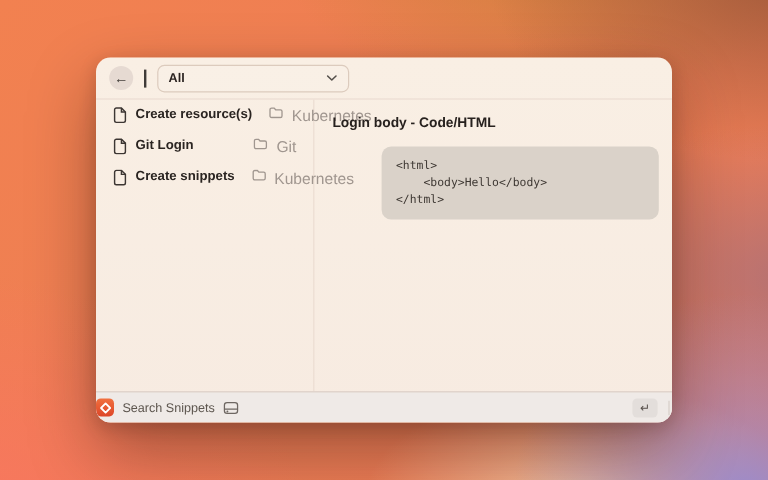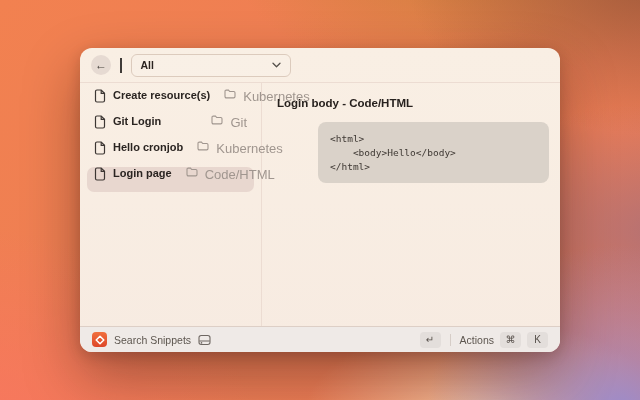--- a/index.html
+++ b/index.html
@@ -34,21 +34,21 @@
   .row{height:25px;border-radius:7px;display:flex;align-items:flex-start;gap:7px;padding:0 7px;margin-bottom:1px;}
   .row.selected{background:#e8d7cf;}
   .row-title{font-size:11px;font-weight:600;color:#2a2421;white-space:nowrap;}
   .spacer{flex:1;}
   .row-category{font-size:13px;color:#a0968f;white-space:nowrap;}
   .ficon{display:flex;align-items:center;}
   .detail{flex:1;padding:12px 11px 12px 15px;min-width:0;}
   .detail-title{font-size:11.5px;font-weight:700;color:#27211e;margin:2px 0 13px 0;}
   .code-block{background:#dad2c9;border-radius:8px;padding:10px 12px;font-family:"DejaVu Sans Mono",monospace;font-size:9.5px;line-height:1.45;color:#3e3833;white-space:pre;overflow:hidden;margin-left:41px;}
   
-  .footer{height:25px;flex:0 0 25px;background:#efeae7;border-top:1px solid #ddcfc6;display:flex;align-items:center;padding:0 12px;gap:7px;}
+  .footer{height:25px;flex:0 0 25px;background:#efeae7;border-top:1px solid #ddcfc6;display:flex;align-items:center;padding:0 0;gap:7px;}
   .app-icon{width:15px;height:15px;border-radius:4px;background:linear-gradient(180deg,#f1703e,#dd4628);display:flex;align-items:center;justify-content:center;flex:0 0 15px;}
   .footer-app{font-size:10.5px;color:#5d564f;font-weight:500;}
   .footer-action-primary{font-size:10.5px;font-weight:700;color:#332d28;}
   .footer-action{font-size:10.5px;color:#5d564f;}
   .key-badge{height:16px;min-width:13px;padding:0 4px;border-radius:4px;background:#e3dedb;color:#57504b;font-size:10px;display:flex;align-items:center;justify-content:center;}
   .footer-divider{width:1px;height:12px;background:#d6cdc7;margin:0 2px;}
   .action-group{display:flex;align-items:center;gap:6px;}
 </style>
 </head>
 <body>
@@ -108,46 +108,30 @@
           <span class="row-category">Git</span>
         </div>
 
         <div class="row">
           <span class="ficon">
             <svg width="12" height="14" viewBox="0 0 12 14">
                 <path d="M3 1h4.2L10.5 4.3v7.2a1.5 1.5 0 0 1-1.5 1.5H3a1.5 1.5 0 0 1-1.5-1.5v-9A1.5 1.5 0 0 1 3 1z" fill="none" stroke="#3c3633" stroke-width="1.2"></path>
                 <path d="M7.2 1v3.3h3.3" fill="none" stroke="#3c3633" stroke-width="1.2"></path>
               </svg>
           </span>
-          <span class="row-title">Hello cronjob</span>
+          <span class="row-title">Create snippets</span>
           <span class="spacer"></span>
           <span class="ficon">
             <svg width="12" height="10" viewBox="0 0 12 10">
                 <path d="M1 2.4A1.3 1.3 0 0 1 2.3 1.1h2.2l1.2 1.4h4a1.3 1.3 0 0 1 1.3 1.3v3.8a1.3 1.3 0 0 1-1.3 1.3H2.3A1.3 1.3 0 0 1 1 7.6z" fill="none" stroke="#a0968f" stroke-width="1.1"></path>
               </svg>
           </span>
           <span class="row-category">Kubernetes</span>
         </div>
 
-        <div class="row selected">
-          <span class="ficon">
-            <svg width="12" height="14" viewBox="0 0 12 14">
-                <path d="M3 1h4.2L10.5 4.3v7.2a1.5 1.5 0 0 1-1.5 1.5H3a1.5 1.5 0 0 1-1.5-1.5v-9A1.5 1.5 0 0 1 3 1z" fill="none" stroke="#3c3633" stroke-width="1.2"></path>
-                <path d="M7.2 1v3.3h3.3" fill="none" stroke="#3c3633" stroke-width="1.2"></path>
-              </svg>
-          </span>
-          <span class="row-title">Login page</span>
-          <span class="spacer"></span>
-          <span class="ficon">
-            <svg width="12" height="10" viewBox="0 0 12 10">
-                <path d="M1 2.4A1.3 1.3 0 0 1 2.3 1.1h2.2l1.2 1.4h4a1.3 1.3 0 0 1 1.3 1.3v3.8a1.3 1.3 0 0 1-1.3 1.3H2.3A1.3 1.3 0 0 1 1 7.6z" fill="none" stroke="#a0968f" stroke-width="1.1"></path>
-              </svg>
-          </span>
-          <span class="row-category">Code/HTML</span>
-        </div>
 
       </div>
 
       <div class="detail">
         <div class="detail-title">Login body - Code/HTML</div>
         <div class="code-block">&lt;html&gt;
     &lt;body&gt;Hello&lt;/body&gt;
 &lt;/html&gt;</div>
       </div>
     </div>
@@ -164,21 +148,16 @@
             <rect x="1" y="1.5" width="11" height="9" rx="2.2" fill="none" stroke="#6e6762" stroke-width="1.1"></rect>
             <line x1="1.3" y1="7" x2="11.7" y2="7" stroke="#6e6762" stroke-width="1.1"></line>
             <circle cx="3.5" cy="8.9" r="0.8" fill="#6e6762"></circle>
           </svg>
       </span>
       <span class="spacer"></span>
       <div class="action-group">
         <span class="key-badge">↵</span>
       </div>
       <div class="footer-divider"></div>
-      <div class="action-group">
-        <span class="footer-action">Actions</span>
-        <span class="key-badge">⌘</span>
-        <span class="key-badge">K</span>
-      </div>
     </div>
 
   </div>
 </div>
 
 </body></html>

